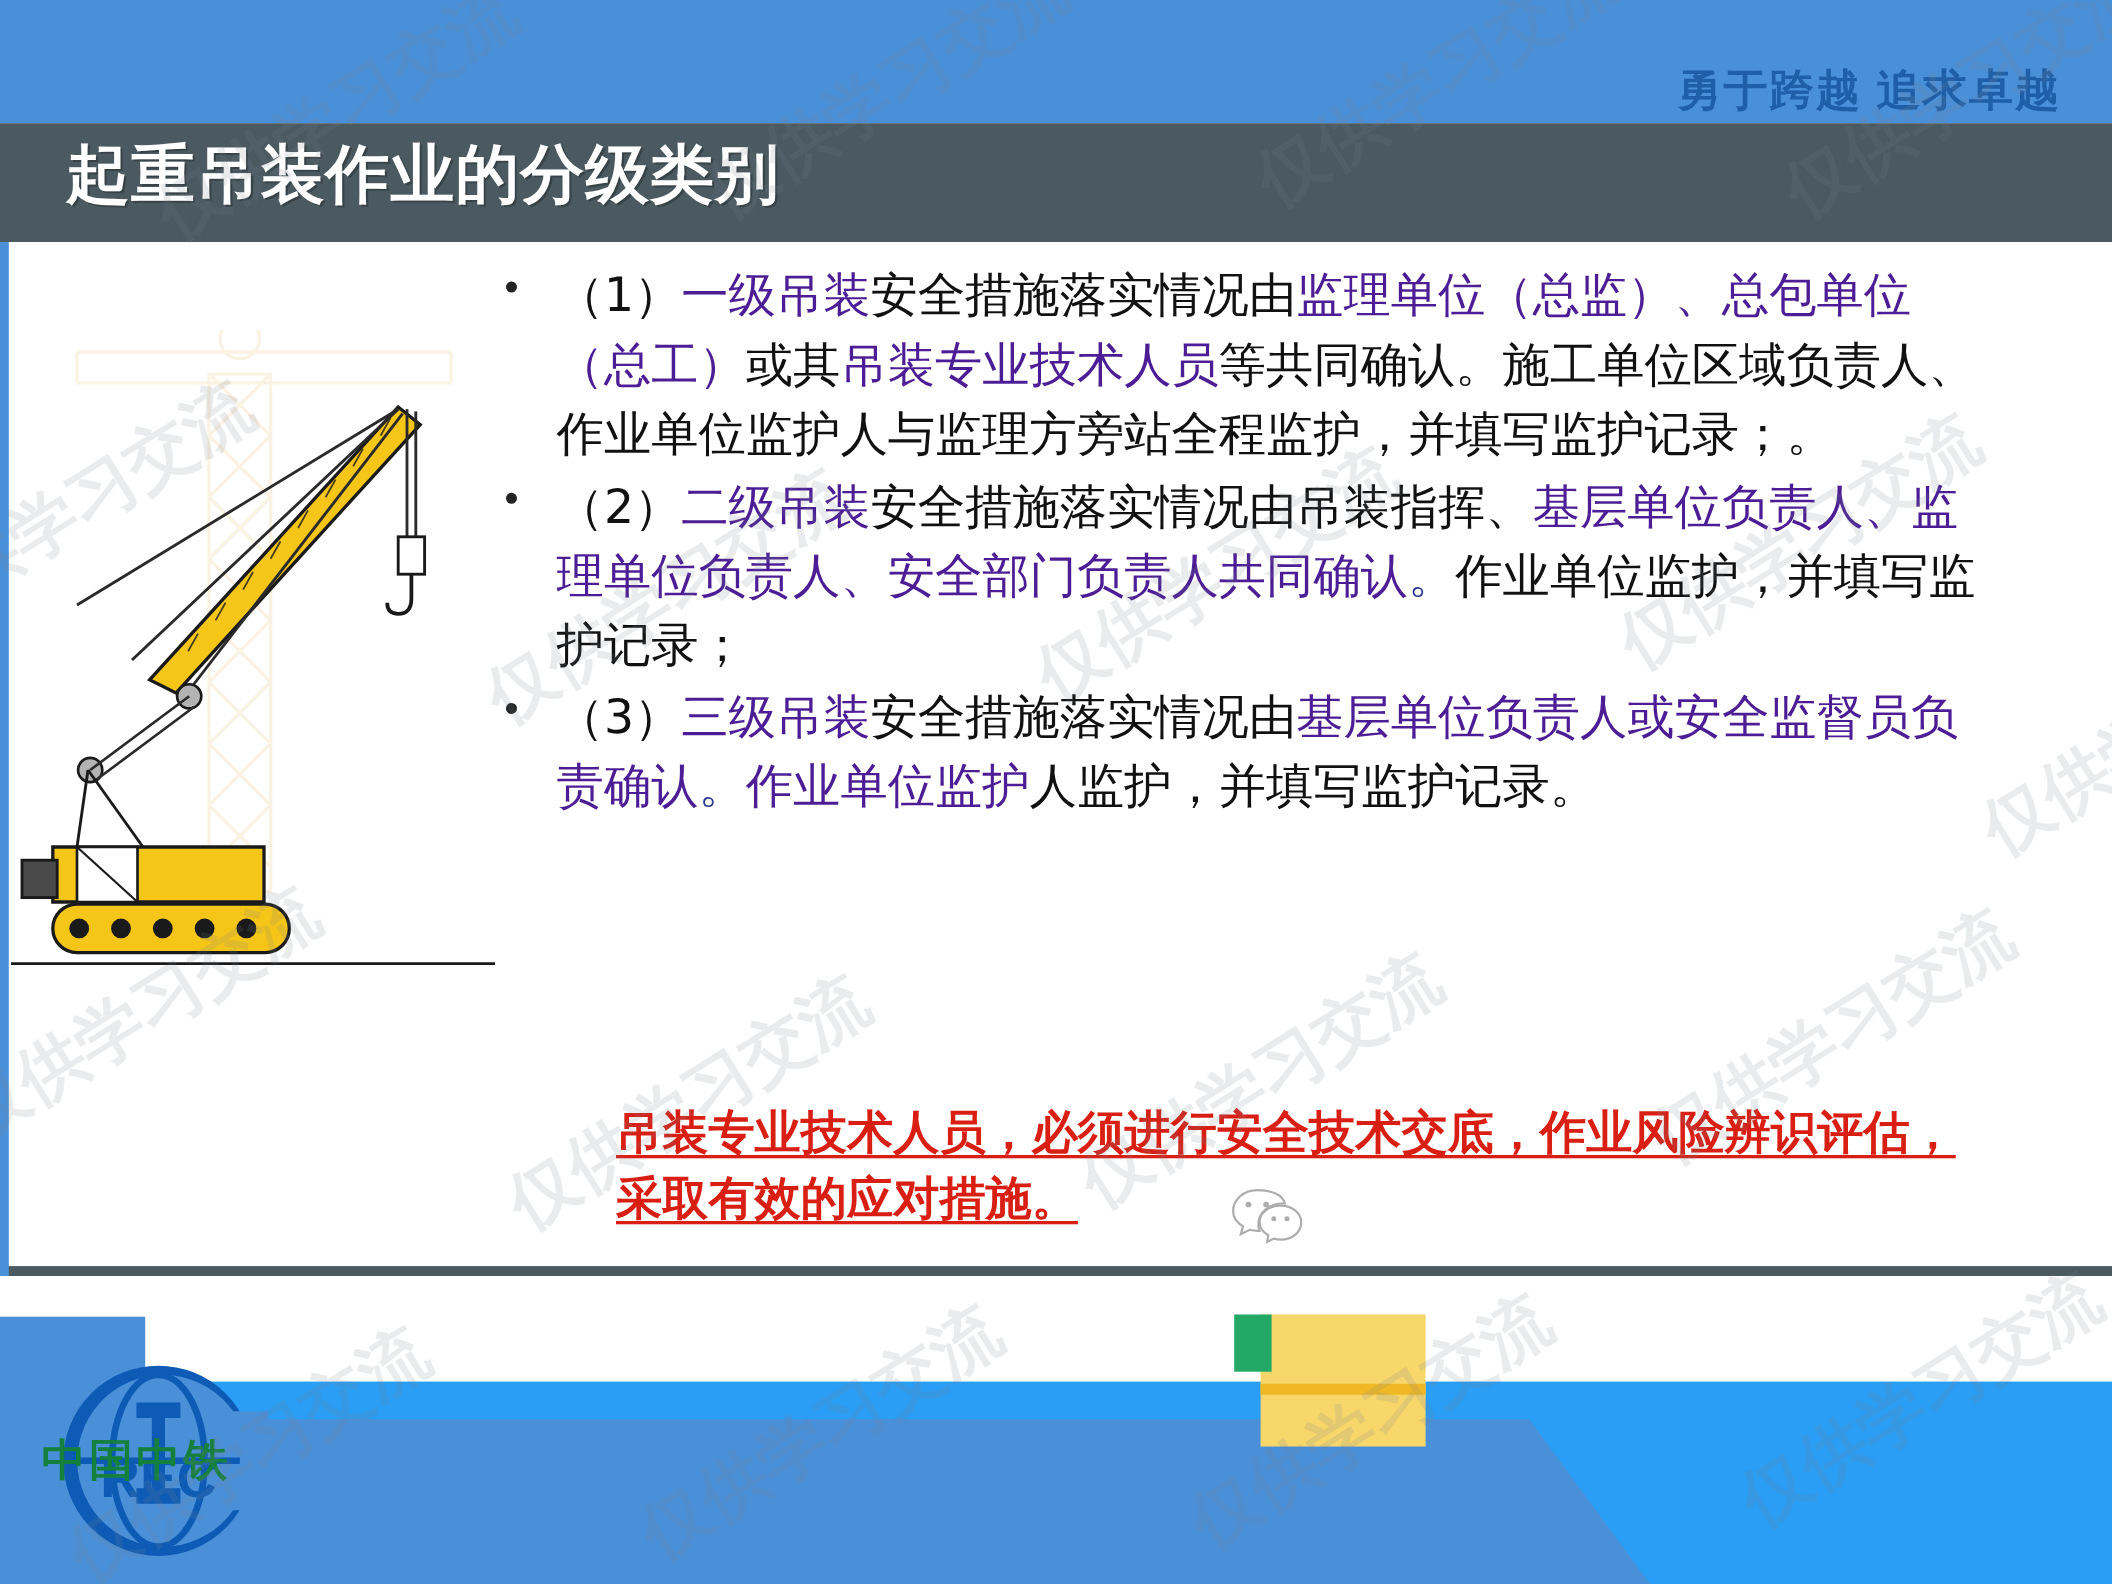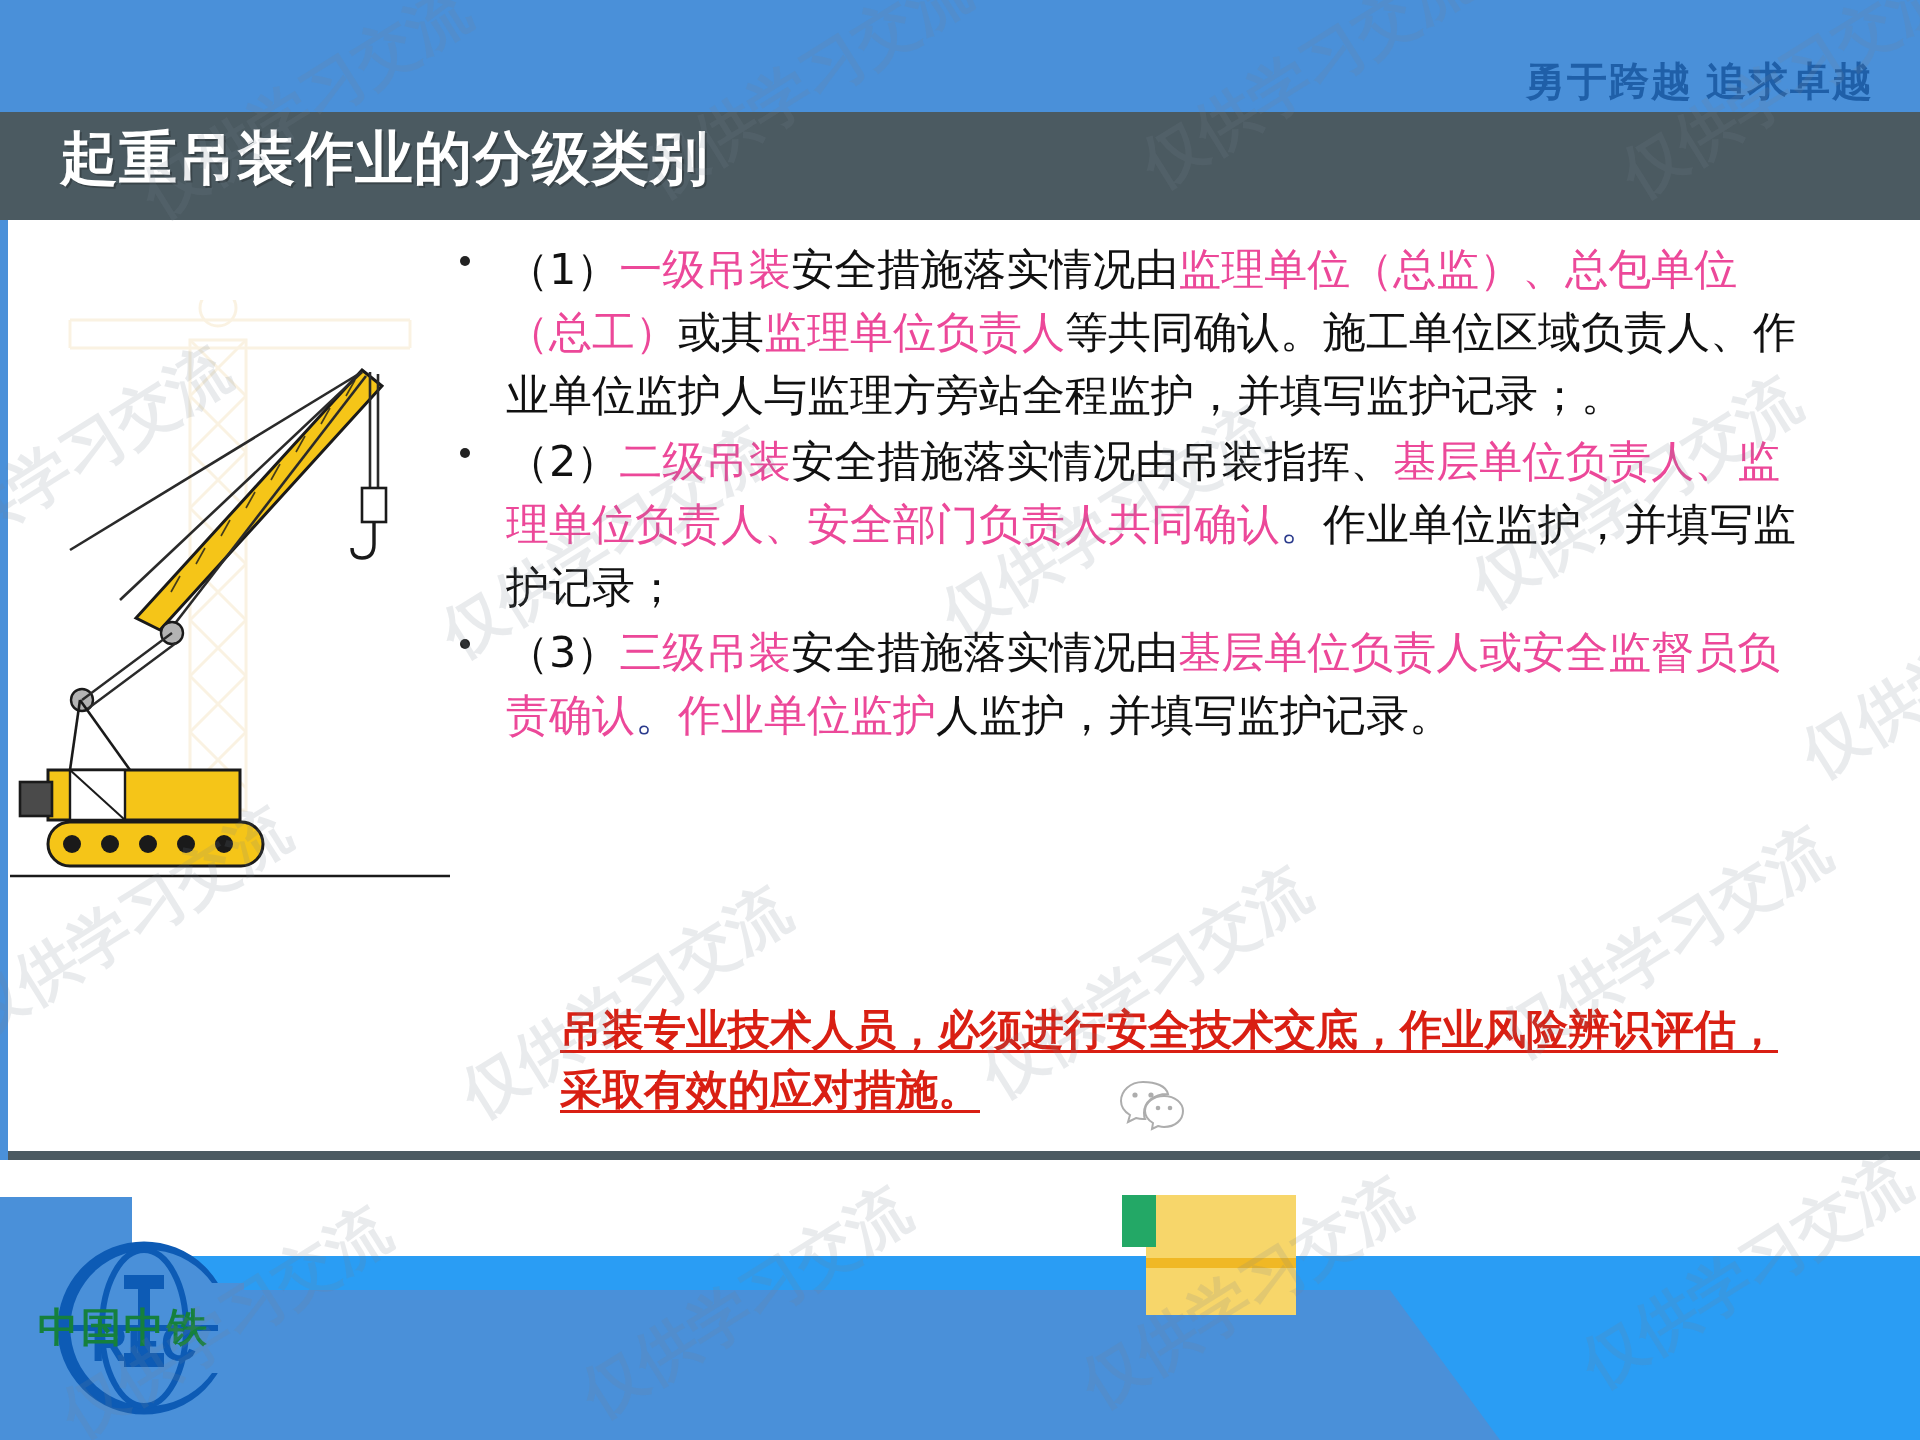--- a/index.html
+++ b/index.html
@@ -79,21 +79,21 @@
     position: relative;
     padding-left: 54px;
     margin-bottom: 2px;
   }
   .bullet {
     position: absolute; left: 8px; top: 0.42em;
     width: 10px; height: 10px;
     border-radius: 50%;
     background: #222222;
   }
-  .hl { color: #ec4899; }
+  .hl { color: #4c1d95; }
   .blk { color: #111111; }
   .dotblue { color: #2a3a8c; }
 
   
   .warning {
     position: absolute; left: 560px; top: 1000px;
     width: 1220px;
     font-size: 42px;
     font-weight: bold;
     line-height: 1.42;
@@ -278,21 +278,21 @@
       <circle cx="214" cy="544" r="9"></circle>
     </g>
 
     <line x1="0" y1="576" x2="440" y2="576" stroke="#1a1a1a" stroke-width="2.6"></line>
   </svg>
 
   <div class="body-text">
 
     <div class="para">
       <span class="bullet"></span>
-      <span class="blk">（1）</span><span class="hl">一级吊装</span><span class="blk">安全措施落实情况由</span><span class="hl">监理单位（总监）、总包单位（总工）</span><span class="blk">或其</span><span class="hl">监理单位负责人</span><span class="blk">等共同确认。施工单位区域负责人、作业单位监护人与监理方旁站全程监护，并填写监护记录；。</span>
+      <span class="blk">（1）</span><span class="hl">一级吊装</span><span class="blk">安全措施落实情况由</span><span class="hl">监理单位（总监）、总包单位（总工）</span><span class="blk">或其</span><span class="hl">吊装专业技术人员</span><span class="blk">等共同确认。施工单位区域负责人、作业单位监护人与监理方旁站全程监护，并填写监护记录；。</span>
     </div>
 
     <div class="para">
       <span class="bullet"></span>
       <span class="blk">（2）</span><span class="hl">二级吊装</span><span class="blk">安全措施落实情况由吊装指挥、</span><span class="hl">基层单位负责人、监理单位负责人、安全部门负责人共同确认</span><span class="dotblue">。</span><span class="blk">作业单位监护，并填写监护记录；</span>
     </div>
 
     <div class="para">
       <span class="bullet"></span>
       <span class="blk">（3）</span><span class="hl">三级吊装</span><span class="blk">安全措施落实情况由</span><span class="hl">基层单位负责人或安全监督员负责确认</span><span class="dotblue">。</span><span class="hl">作业单位监护</span><span class="blk">人监护，并填写监护记录。</span>

